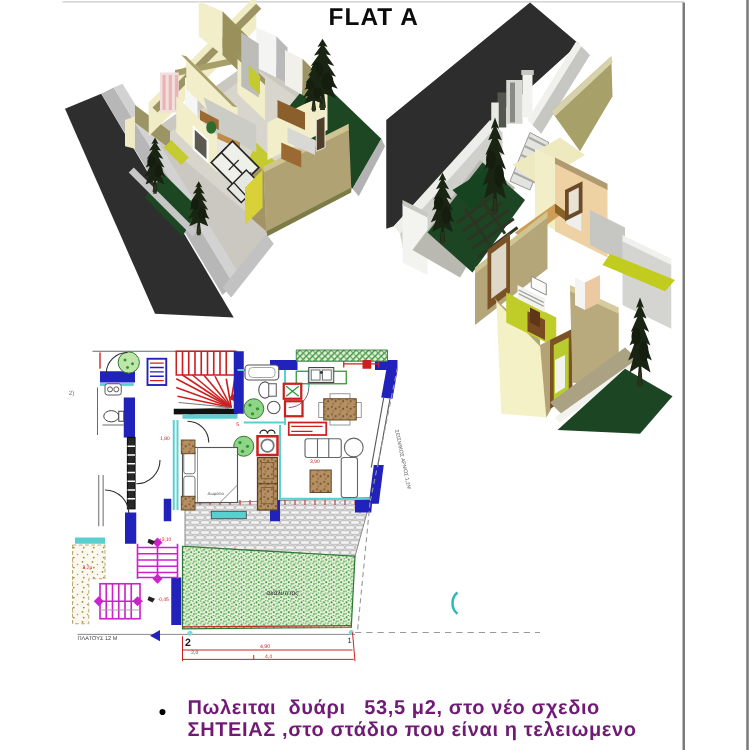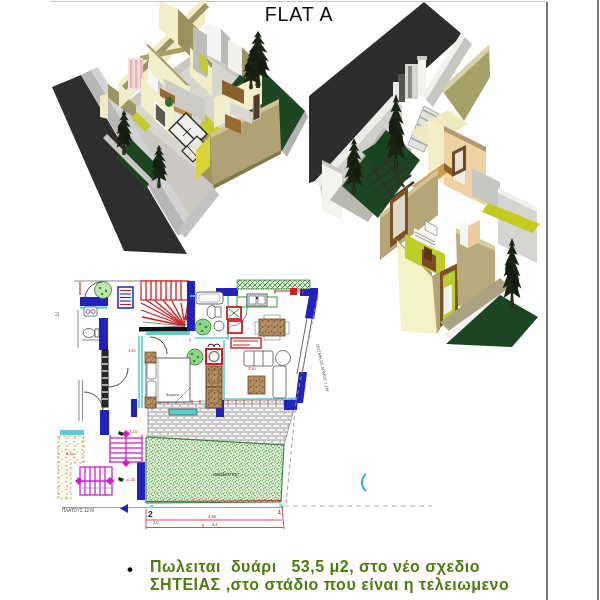--- a/index.html
+++ b/index.html
@@ -9,21 +9,21 @@
 </style>
 </head>
 <body>
 
 <div class="abs" style="left:50px;top:1px;width:497px;height:1px;background:#c9c9c9;"></div>
 
 <div class="abs" style="left:546px;top:2px;width:2px;height:598px;background:#7a7a7a;"></div>
 
 <div class="abs" style="left:597px;top:0px;width:2px;height:600px;background:#7a7a7a;"></div>
 
-<div class="abs" style="left:239px;top:3px;width:120px;text-align:center;font-size:19.5px;font-weight:normal;color:#0c0c0c;letter-spacing:0.9px;">FLAT A</div>
+<div class="abs" style="left:239px;top:3px;width:120px;text-align:center;font-size:19.5px;font-weight:bold;color:#0c0c0c;letter-spacing:0.9px;">FLAT A</div>
 
 <svg class="abs" style="left:40px;top:0px;" width="275" height="270" viewBox="40 0 275 270">
   <defs>
     <g id="tree1">
       <path d="M0,0 L3,7 L1,6 L5,14 L2,13 L7,23 L3,21 L8,32 L4,30 L9,42 L5,40 L8,50 L1,46 L2,58 L-2,58 L-1,46 L-8,50 L-5,40 L-9,42 L-4,30 L-8,32 L-3,21 L-7,23 L-2,13 L-5,14 L-1,6 L-3,7 Z" fill="#1a2412"></path>
       <path d="M-1,50 L1,50 L1.5,60 L-1.5,60 Z" fill="#2a331d"></path>
       <ellipse cx="-3" cy="26" rx="3.5" ry="6" fill="#141d0e"></ellipse>
       <ellipse cx="3" cy="36" rx="3.5" ry="7" fill="#141d0e"></ellipse>
     </g>
   </defs>
@@ -689,13 +689,13 @@
 
   <text x="62" y="512" font-size="4.5" fill="#444" font-family="Liberation Sans,sans-serif">ΠΛΑΤΟΥΣ  12 Μ</text>
 
   <path d="M128,504 l0,9 l-8,-4.5 Z" fill="#2121bb"></path>
 
   <path d="M366,474 a11,11 0 0 0 0,17" fill="none" stroke="#30b8b8" stroke-width="2"></path>
 </svg>
 
 <div class="abs" style="left:127px;top:560px;width:12px;height:12px;font-size:17px;font-weight:bold;">•</div>
 
-<div class="abs" style="left:150px;top:558px;width:368px;font-size:16px;font-weight:bold;color:#4d7c0f;line-height:18px;letter-spacing:0.5px;">Πωλειται&nbsp; δυάρι&nbsp;&nbsp; 53,5 μ2, στο νέο σχεδιο ΣΗΤΕΙΑΣ ,στο στάδιο που είναι η τελειωμενο</div>
+<div class="abs" style="left:150px;top:558px;width:368px;font-size:16px;font-weight:bold;color:#701a75;line-height:18px;letter-spacing:0.5px;">Πωλειται&nbsp; δυάρι&nbsp;&nbsp; 53,5 μ2, στο νέο σχεδιο ΣΗΤΕΙΑΣ ,στο στάδιο που είναι η τελειωμενο</div>
 
 </body></html>

